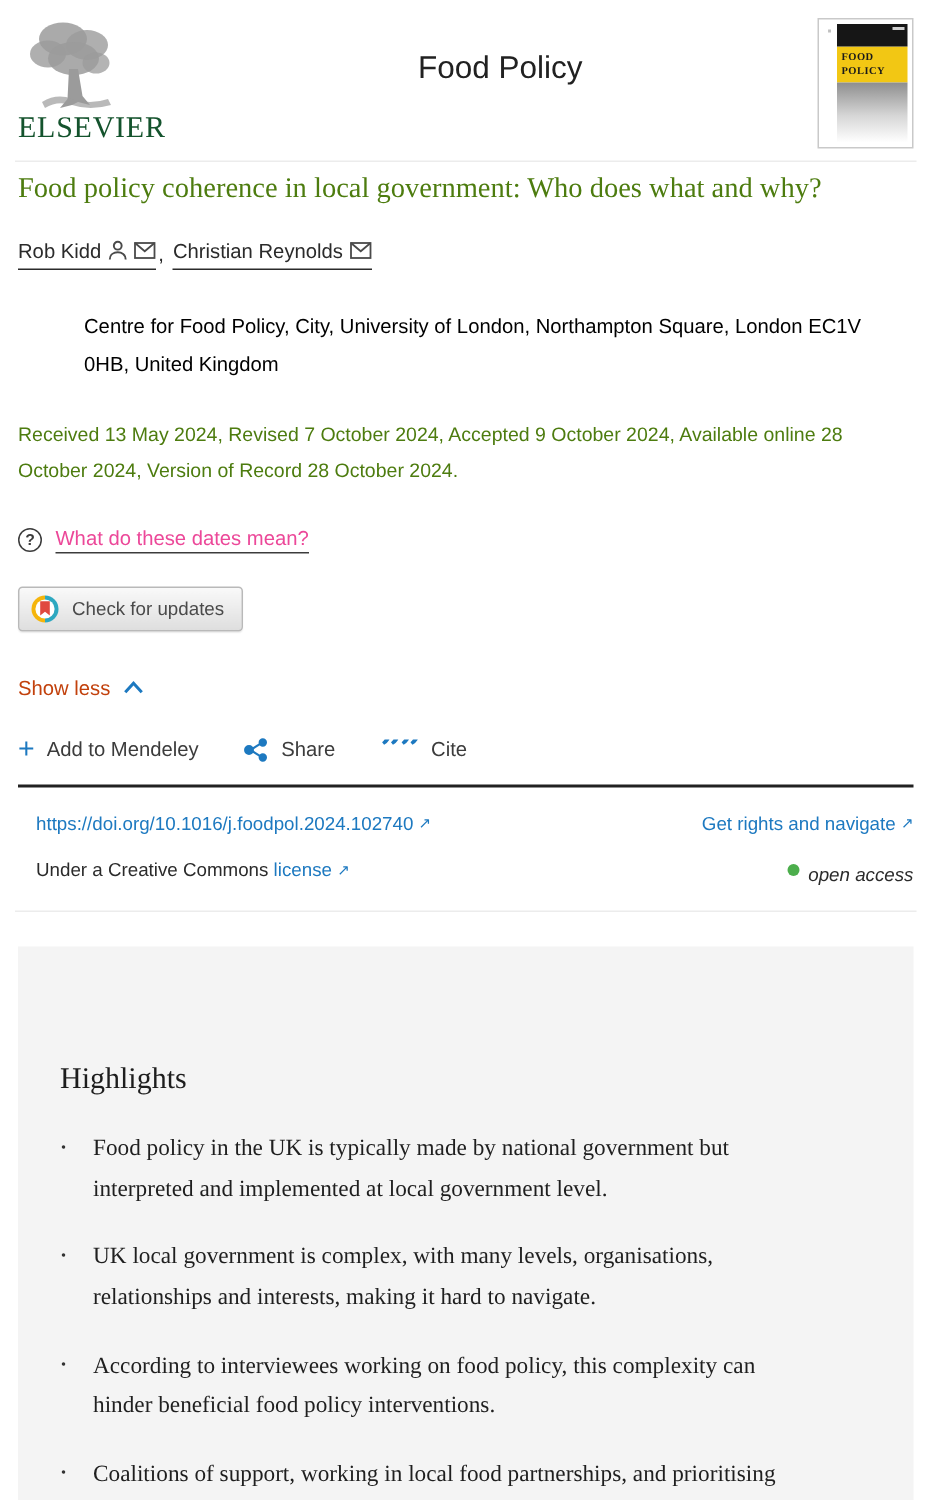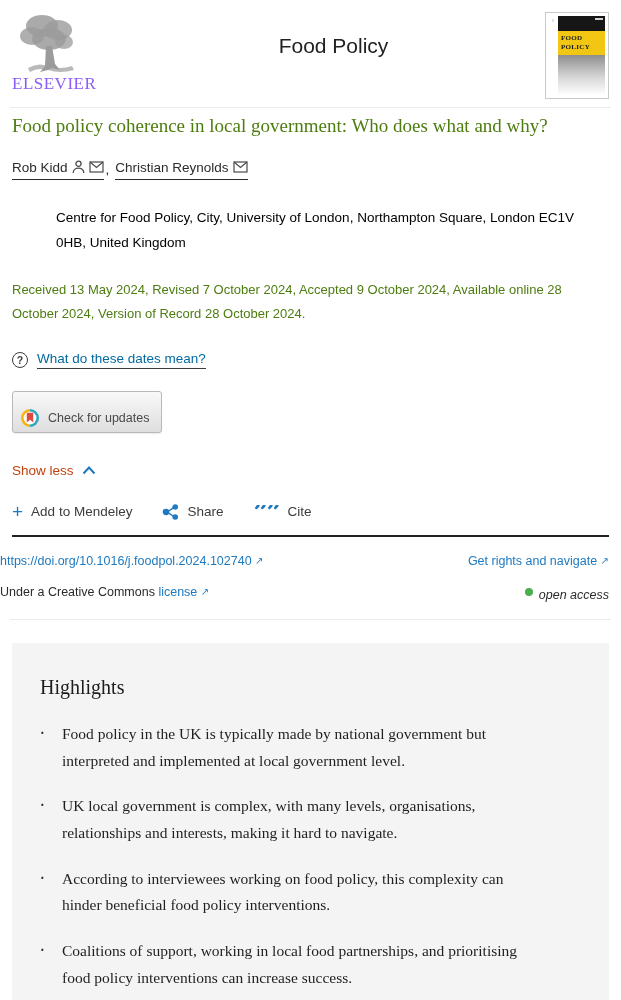--- a/index.html
+++ b/index.html
@@ -14,21 +14,21 @@
 
   
   .header {
     display: flex; align-items: flex-start;
     padding: 12px 12px 4px 12px;
   }
   .logo-block { width: 110px; display: flex; flex-direction: column; align-items: flex-start; }
   .logo-tree { display: block; }
   .logo-text {
     font-family: "Liberation Serif", serif;
-    color: #8b5cf6; font-size: 17px; letter-spacing: 0.5px; margin-top: 0px;
+    color: #14532d; font-size: 20px; letter-spacing: 0.5px; margin-top: 0px;
   }
   .journal-block { flex: 1; text-align: center; padding-top: 22px; }
   .journal-title { font-size: 21px; color: #212121; font-weight: 400; }
   .journal-issue { font-size: 12.5px; color: #3c3c3c; margin-top: 8px; }
   .link { color: #1d79c0; text-decoration: none; cursor: pointer; }
   .cover-thumb {
     width: 64px; height: 87px; border: 1px solid #c9c9c9; background: #fff;
     padding: 3px; display: flex; gap: 1px;
   }
   .cover-spine { width: 8px; background: #fff; font-size: 4px; color: #888; text-align: center; padding-top: 2px; }
@@ -67,59 +67,59 @@
     margin: 22px 14px 0 12px; color: #4d7c0f;
     font-size: 13px; line-height: 1.9;
   }
   .dates-help { margin: 24px 12px 0 12px; display: flex; align-items: center; gap: 9px; }
   .q-icon {
     width: 16px; height: 16px; border: 1.4px solid #3c3c3c; border-radius: 50%;
     display: inline-flex; align-items: center; justify-content: center;
     font-size: 10.5px; color: #3c3c3c; font-weight: bold; flex: 0 0 auto;
   }
   .dates-help-label {
-    font-size: 13.5px; color: #0369a1; font-weight: 500;
+    font-size: 13.5px; color: #ec4899; font-weight: 500;
     border-bottom: 1.4px solid #3c3c3c; padding-bottom: 2px; cursor: pointer;
   }
   .check-updates {
     margin: 22px 0 0 12px; display: inline-flex; align-items: center; gap: 8px;
     border: 1px solid #b9b9b9; border-radius: 3px;
     background: linear-gradient(#f9f9f9, #dedede);
-    padding: 16px 12px 4px 7px; font-size: 12.5px; color: #4a4a4a; cursor: pointer;
+    padding: 4px 12px 4px 7px; font-size: 12.5px; color: #4a4a4a; cursor: pointer;
     box-shadow: 0 1px 1px rgba(0,0,0,0.08);
   }
   .show-less {
     margin: 30px 12px 0 12px; display: flex; align-items: center; gap: 8px;
     color: #c2410c; font-size: 13.5px; cursor: pointer; width: max-content;
   }
 
   
   .actions { margin: 24px 12px 0 12px; display: flex; align-items: center; gap: 30px; }
   .action { display: inline-flex; align-items: center; gap: 8px; font-size: 13.5px; color: #3c3c3c; cursor: pointer; }
   .plus-glyph { color: #1d79c0; font-size: 19px; font-weight: 400; line-height: 1; }
   .cite-glyph {
     color: #1d79c0; font-family: "DejaVu Serif", serif; font-weight: bold;
     font-size: 26px; line-height: 0.55; letter-spacing: -2px; height: 13px; overflow: hidden;
   }
 
   
-  .meta-row { margin: 17px 12px 0 0; display: flex; justify-content: space-between; align-items: baseline; font-size: 12.5px; }
+  .meta-row { margin: 17px 12px 0 24px; display: flex; justify-content: space-between; align-items: baseline; font-size: 12.5px; }
   .arrow-glyph { font-size: 10px; position: relative; top: -1px; }
   .license-left { color: #2b2b2b; }
   .oa { display: inline-flex; align-items: flex-start; gap: 6px; font-size: 12.5px; color: #2b2b2b; font-style: italic; }
   .oa-dot { width: 8px; height: 8px; border-radius: 50%; background: #4cae4c; flex: 0 0 auto; }
 
   
   .highlights {
     margin: 23px 12px 0 12px; background: #f4f4f4;
     padding: 33px 28px 20px 28px; height: 380px;
   }
   .highlights-title {
     font-family: "Liberation Serif", serif; font-weight: 500;
-    font-size: 20px; color: #1d1d1d;
+    font-size: 20px; color: #1d1d1d; margin-top: 44px;
   }
   .highlights-list { list-style: none; margin-top: 22px; }
   .highlights-list li {
     display: flex; align-items: flex-start; margin-bottom: 19px;
     font-family: "Liberation Serif", serif; font-size: 15.5px;
     line-height: 1.72; color: #1f1f1f;
   }
   .bullet-marker { width: 22px; flex: 0 0 auto; font-weight: bold; color: #333; font-size: 14px; line-height: 1.9; }
   .hl-text { max-width: 482px; }
 </style>

